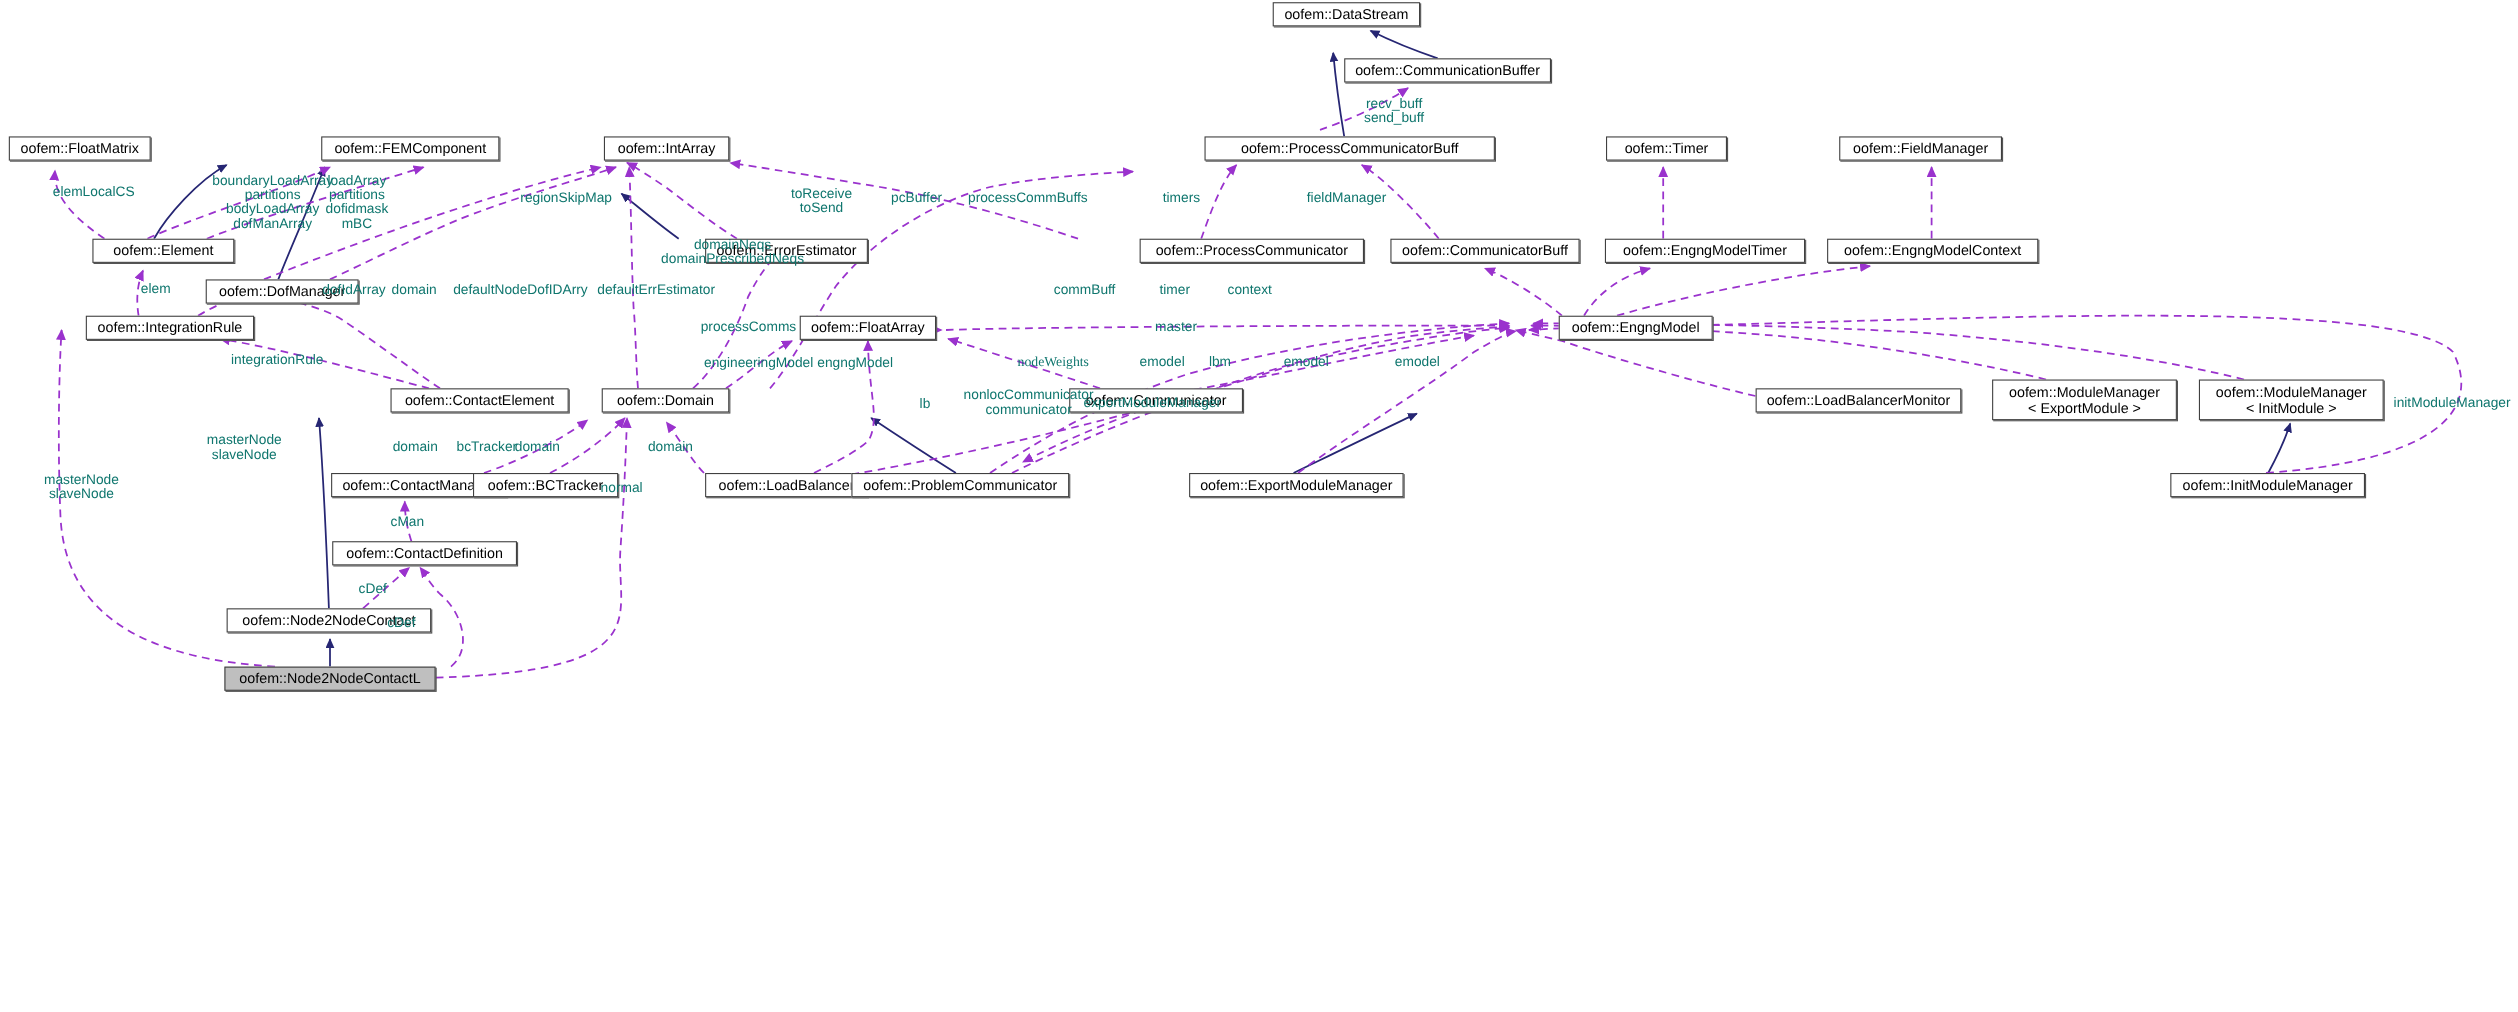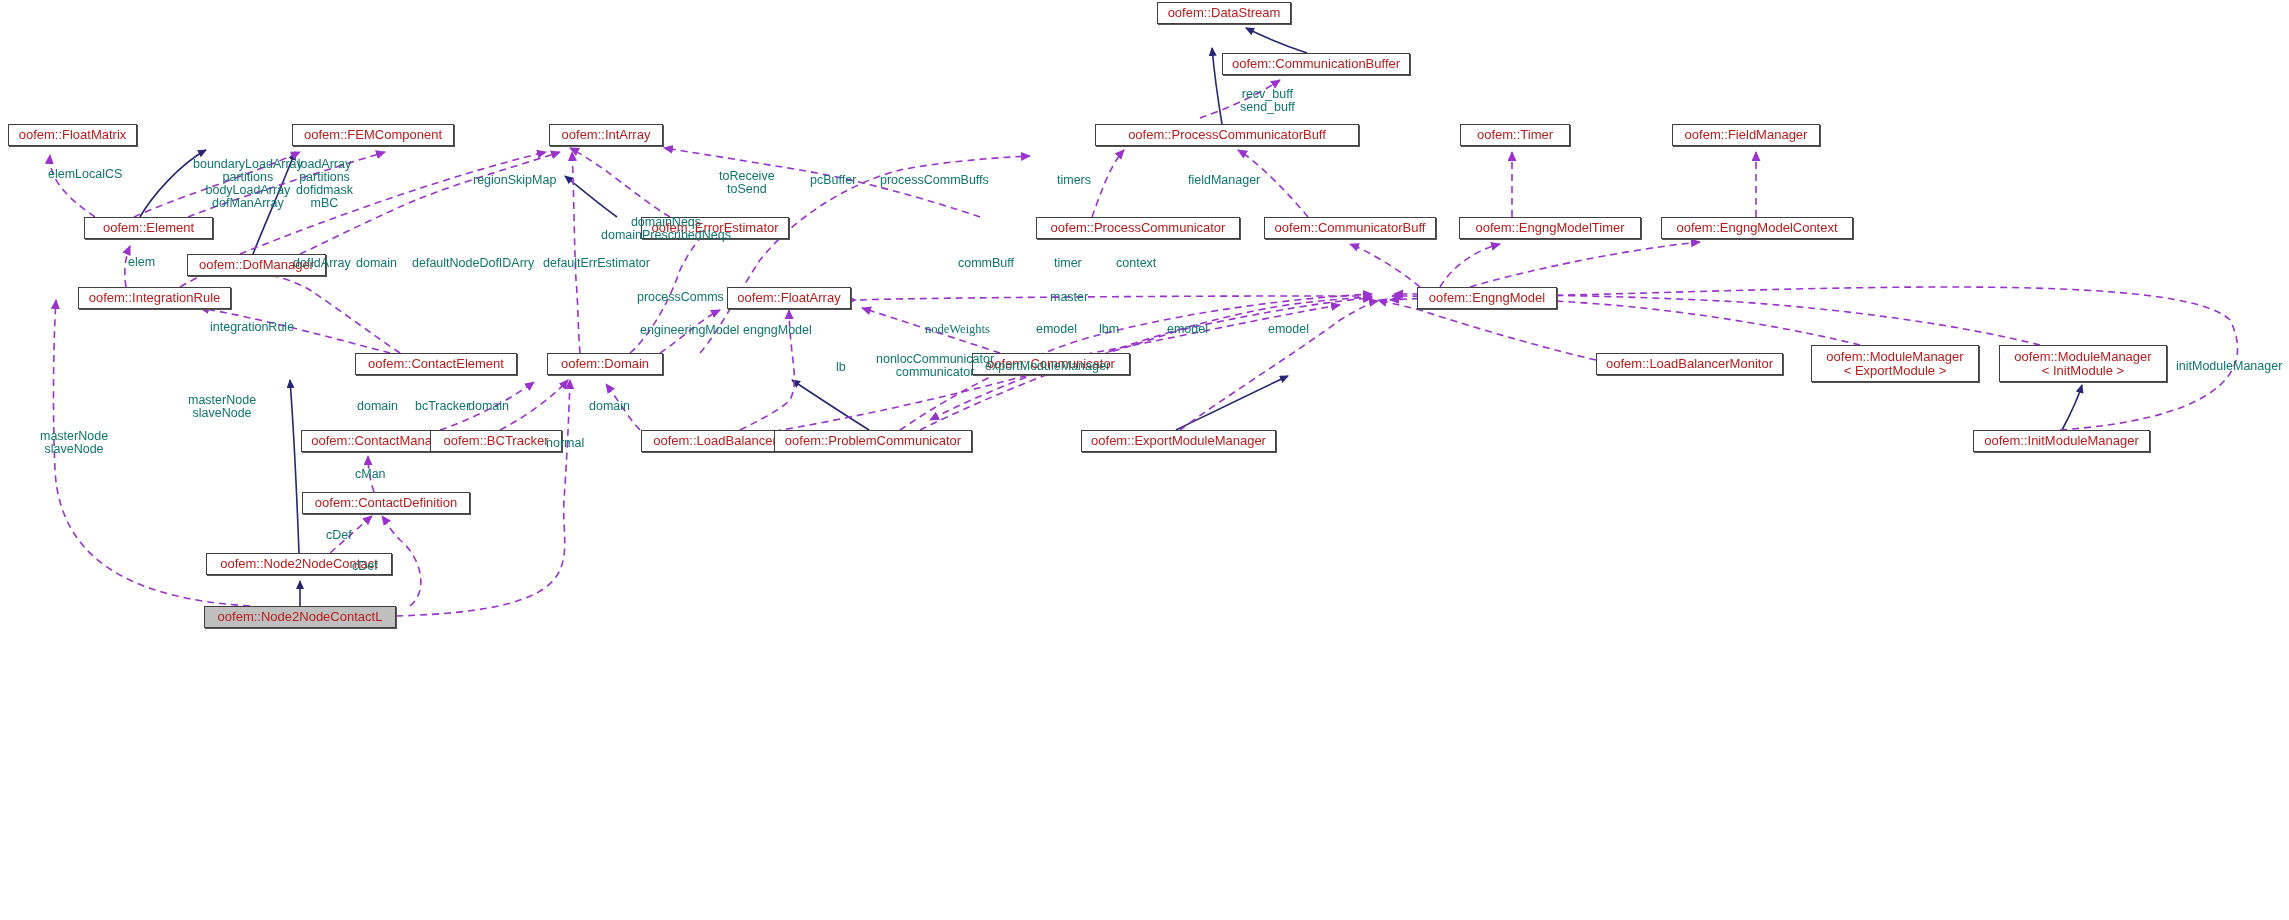--- a/index.html
+++ b/index.html
@@ -21,21 +21,21 @@
     top: 0;
     width: 2289px;
     height: 920px;
     pointer-events: none;
   }
   .node {
     position: absolute;
     box-sizing: border-box;
     border: 1px solid #404040;
     background: #ffffff;
-    color: #b91c1c;
+    color: #000000;
     font-size: 13px;
     line-height: 14px;
     text-align: center;
     white-space: pre;
     display: flex;
     align-items: center;
     justify-content: center;
     padding: 0 19px;
     box-shadow: 1px 1px 0 0 #555555;
   }

